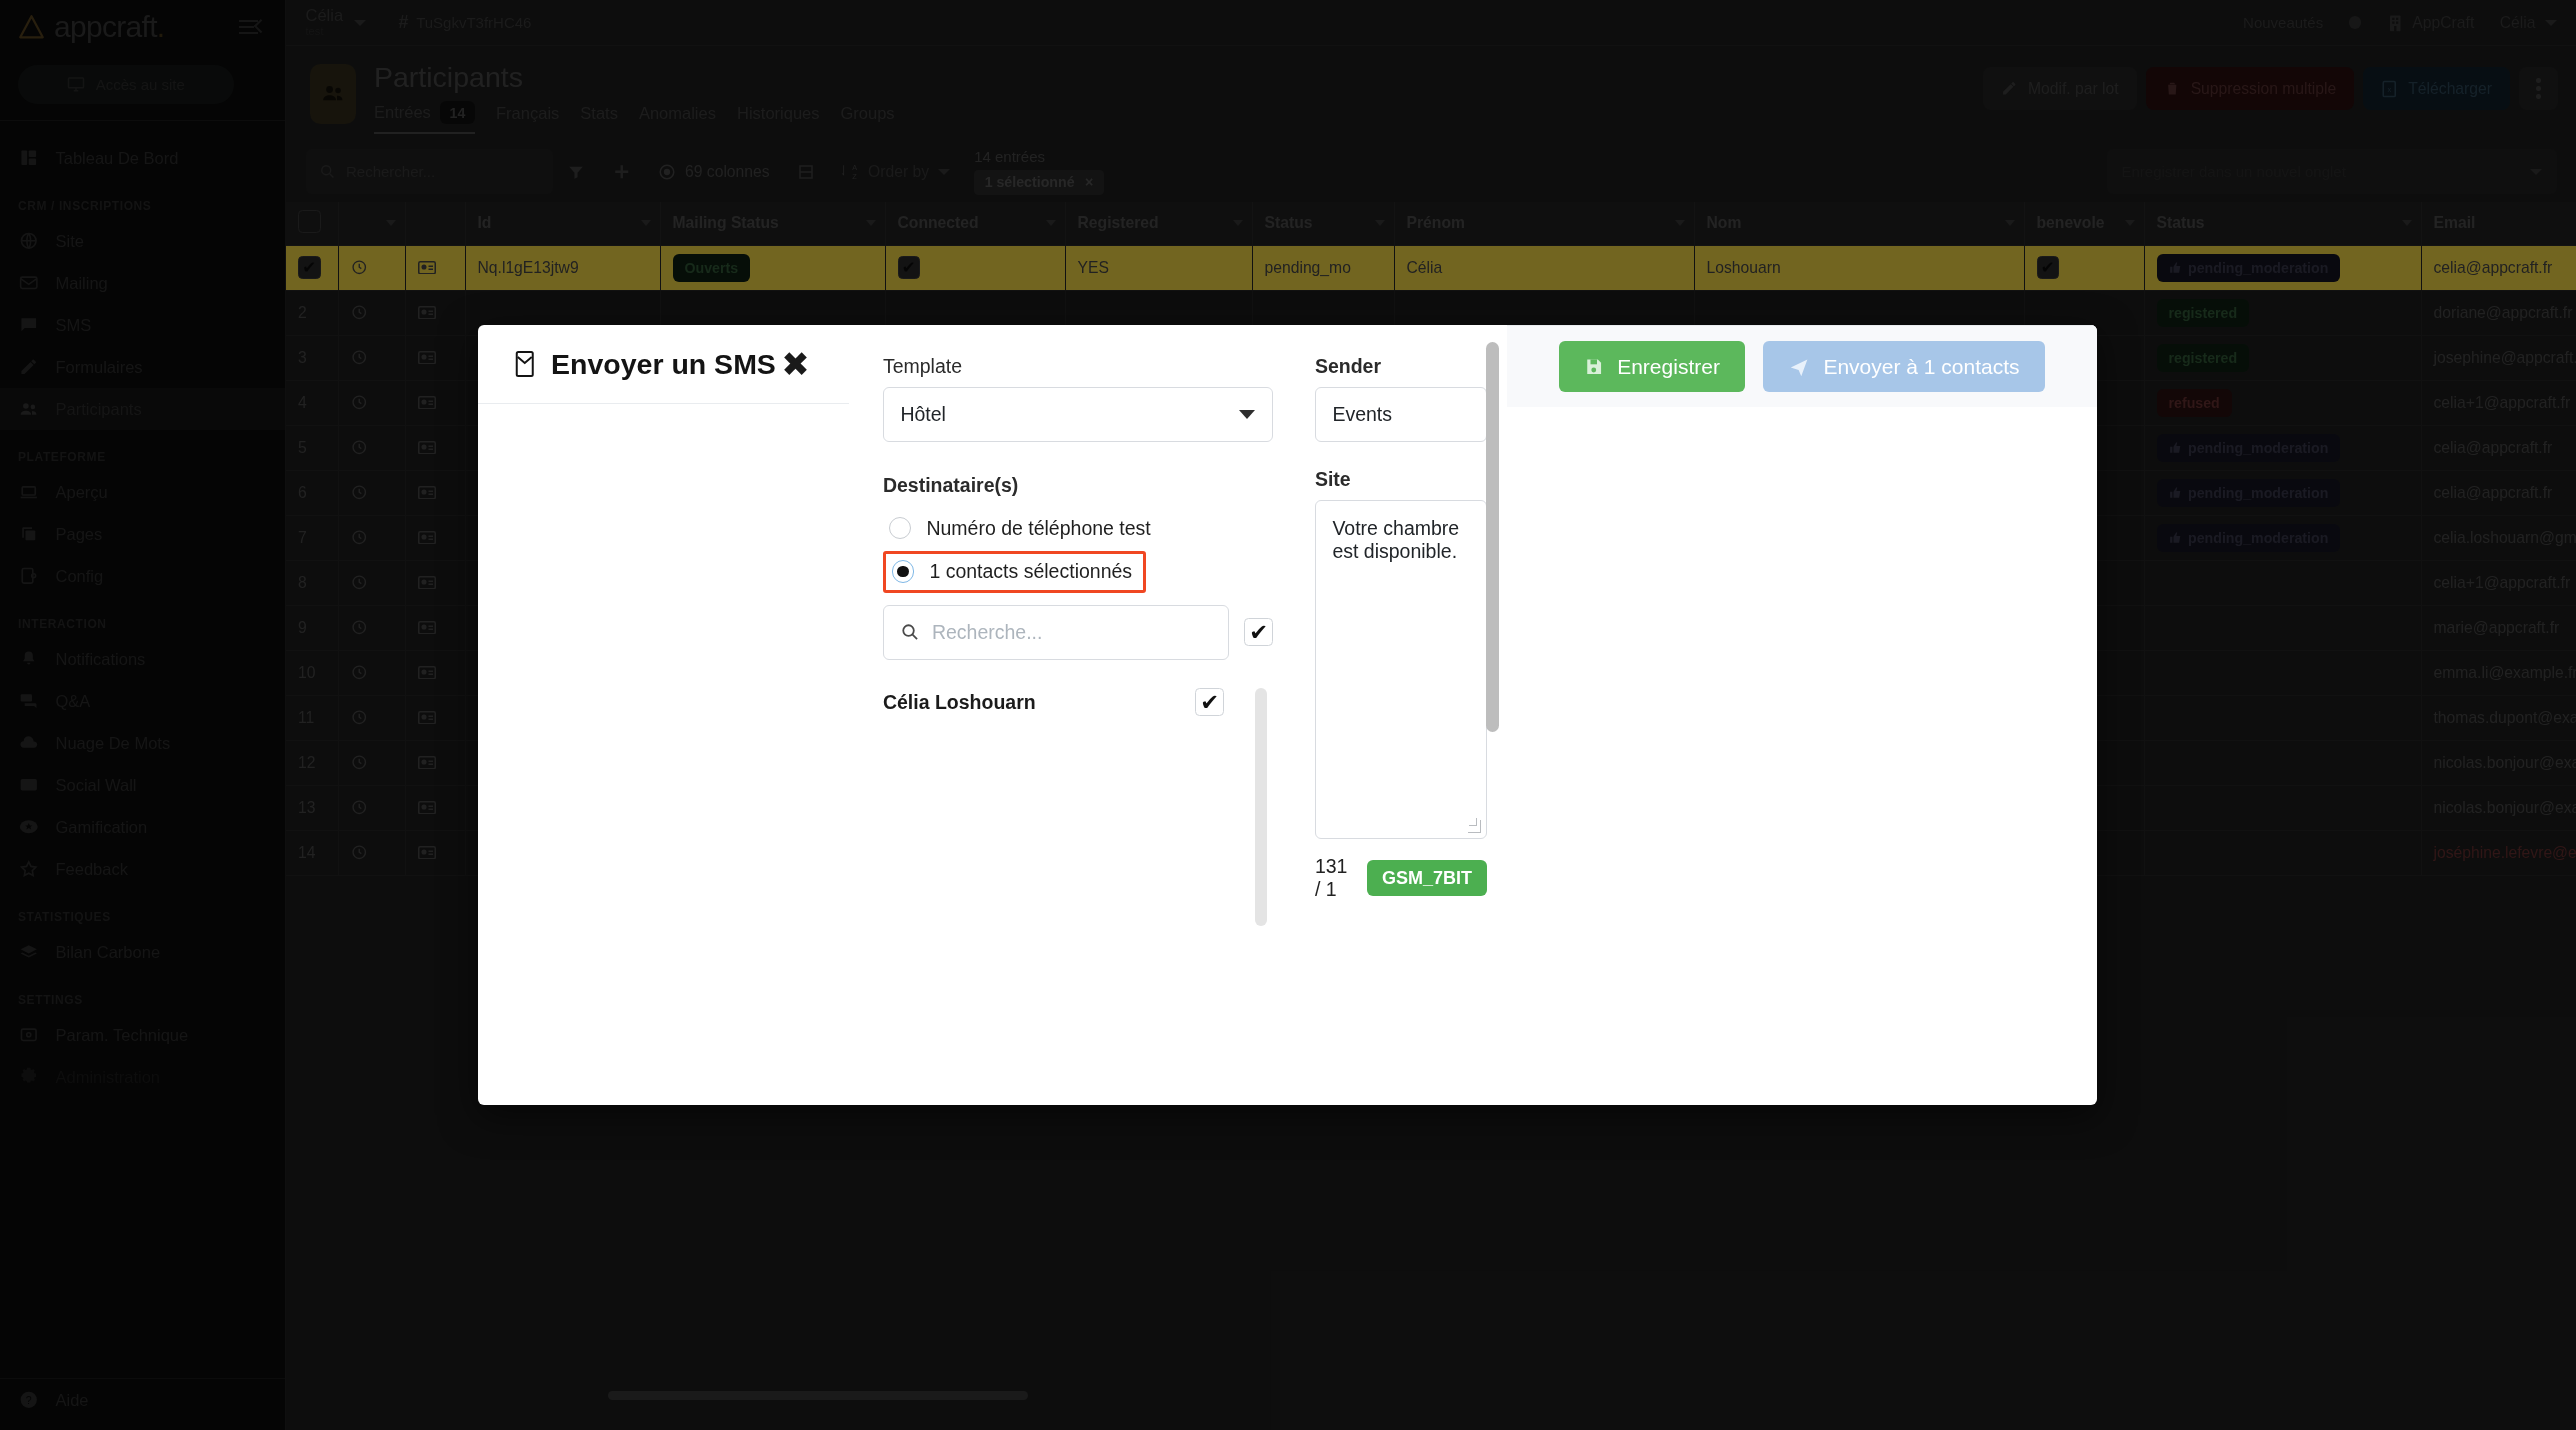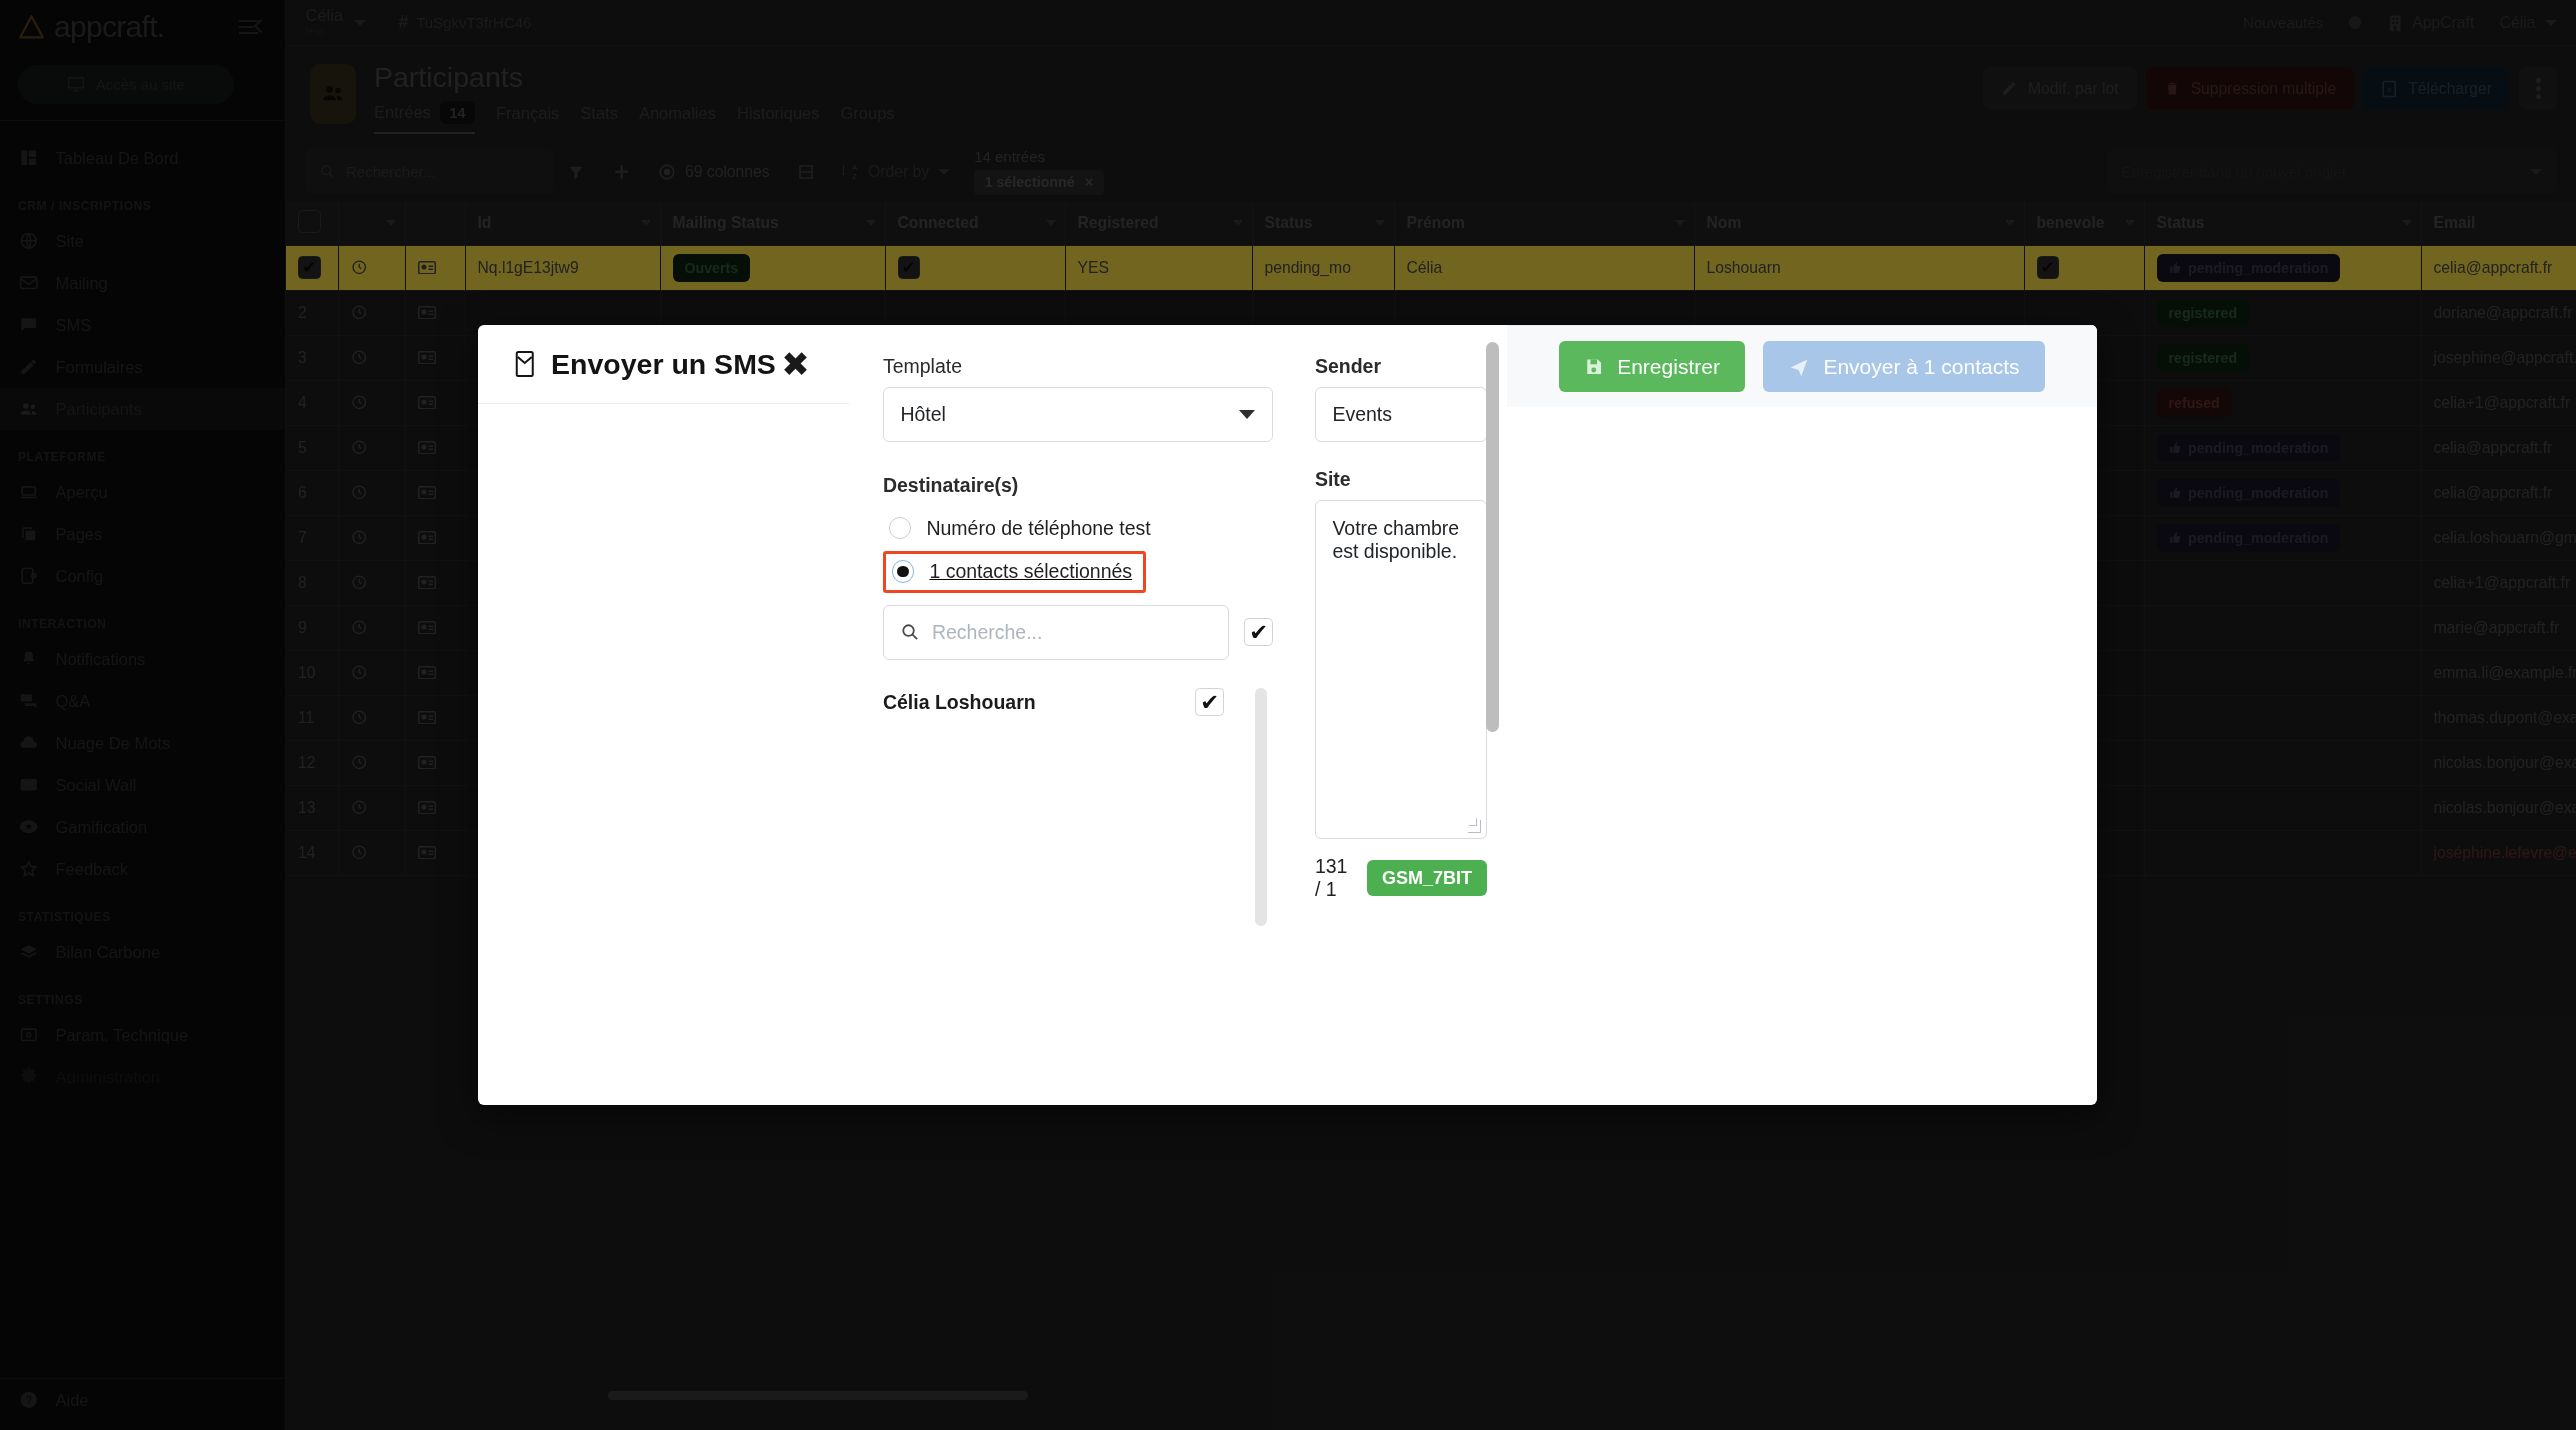--- a/index.html
+++ b/index.html
@@ -149,21 +149,21 @@
     display:flex; align-items:center; padding: 0 16.5px; font-size: 19.5px; color:#212529; cursor:pointer;
   }
   .select-caret { margin-left:auto; width:0;height:0;border-left:8.2px solid transparent;border-right:8.2px solid transparent;border-top:9.7px solid #2e2e2e; }
 
   .sect-gap { height: 31.5px; }
   .radio-row { display:flex; align-items:center; gap: 15px; height: 45px; cursor:pointer; padding-left: 6px; }
   .radio { width: 22.5px; height: 22.5px; border-radius: 50%; border: 1.5px solid #c8ccd1; flex:none; position:relative; }
   .radio.on { border-color: #7fb8e6; }
   .radio.on:after { content:""; position:absolute; inset: 4.5px; border-radius:50%; background:#111; }
   .radio-lbl { font-size: 19.5px; color:#1f1f1f; }
-  .radio-row.highlight { border: 3px solid #f04722; border-radius: 3px; padding: 0 10.5px 0 6px; display:inline-flex; height: 42px; text-decoration: underline; }
+  .radio-row.highlight { border: 3px solid #f04722; border-radius: 3px; padding: 0 10.5px 0 6px; display:inline-flex; height: 42px; }
 
   .search-row { display:flex; align-items:center; gap: 15px; margin-top: 12px; }
   .contact-search {
     flex: 1; height: 55px; border: 0.7px solid #d8dbe0; border-radius: 6px;
     display:flex; align-items:center; gap: 12px; padding: 0 16.5px; cursor:text;
   }
   .contact-search .ph { color:#adb5bd; font-size: 19.5px; }
   .chk-sq { width: 28.5px; height: 28.5px; border:1.5px solid #d0d4d9; border-radius: 4.5px; display:flex; align-items:center; justify-content:center; font-size: 22.5px; color:#111; flex:none; cursor:pointer; }
 
   .contacts-list { margin-top: 22.5px; position: relative; height: 247px; }

